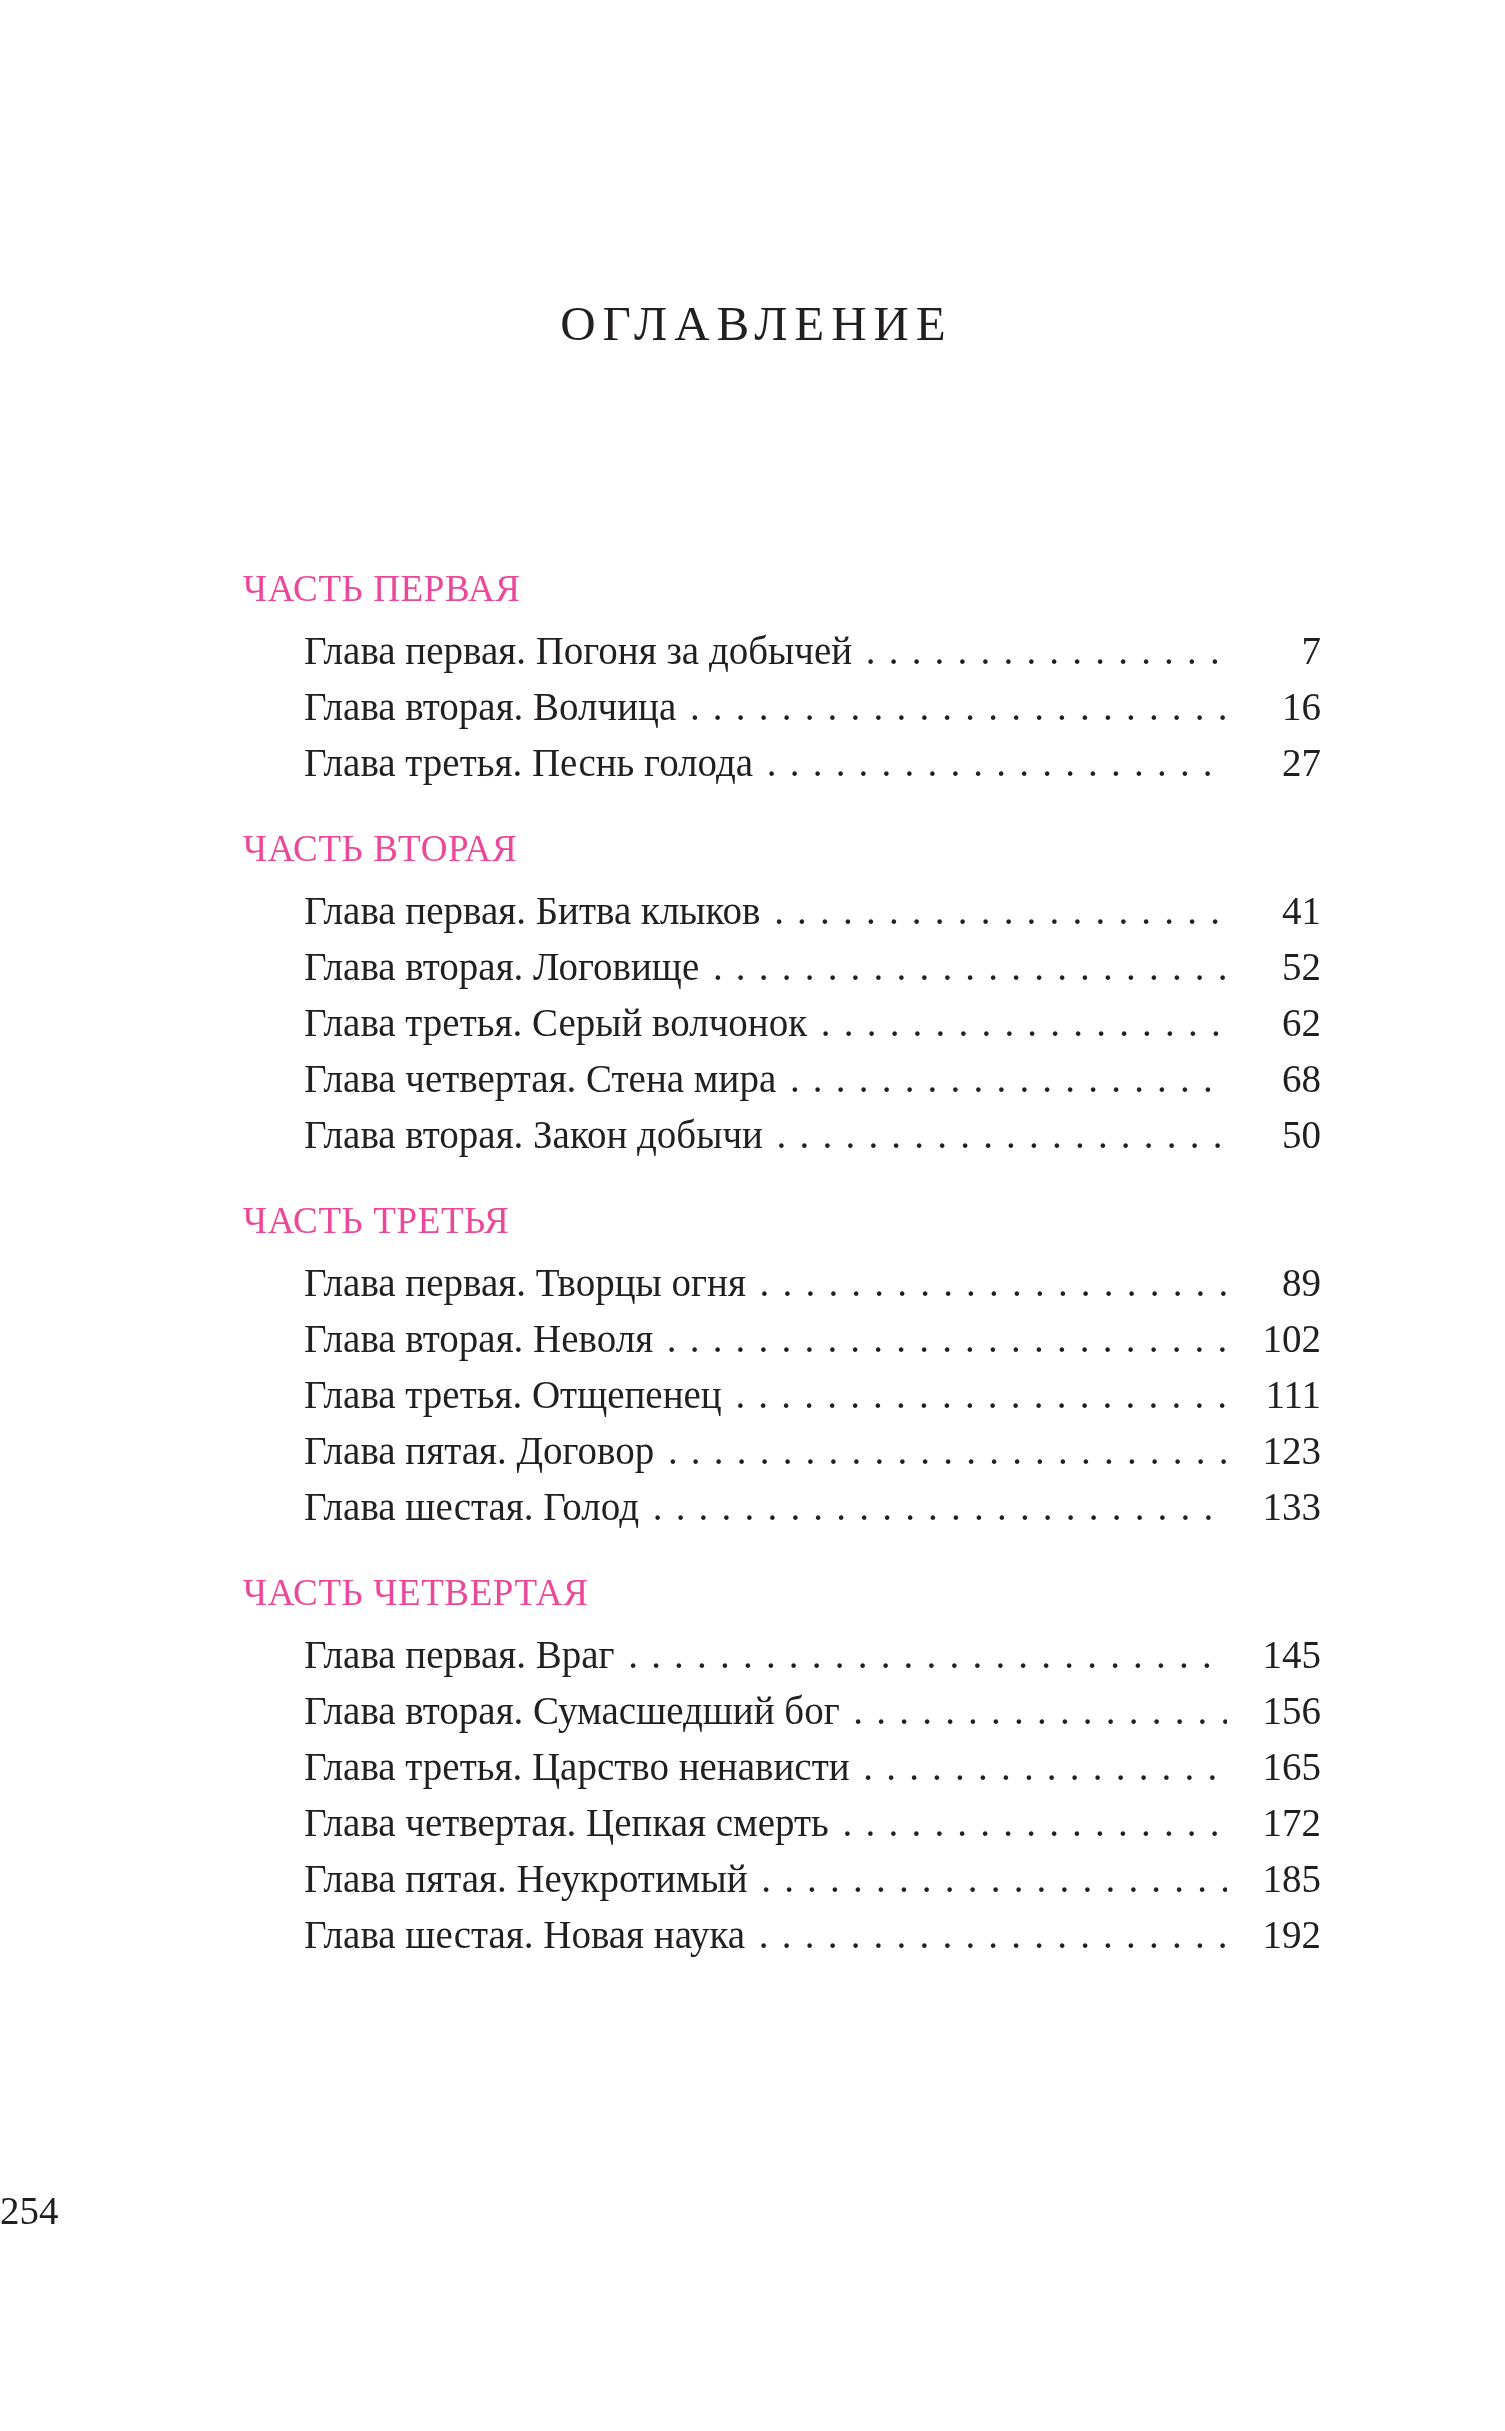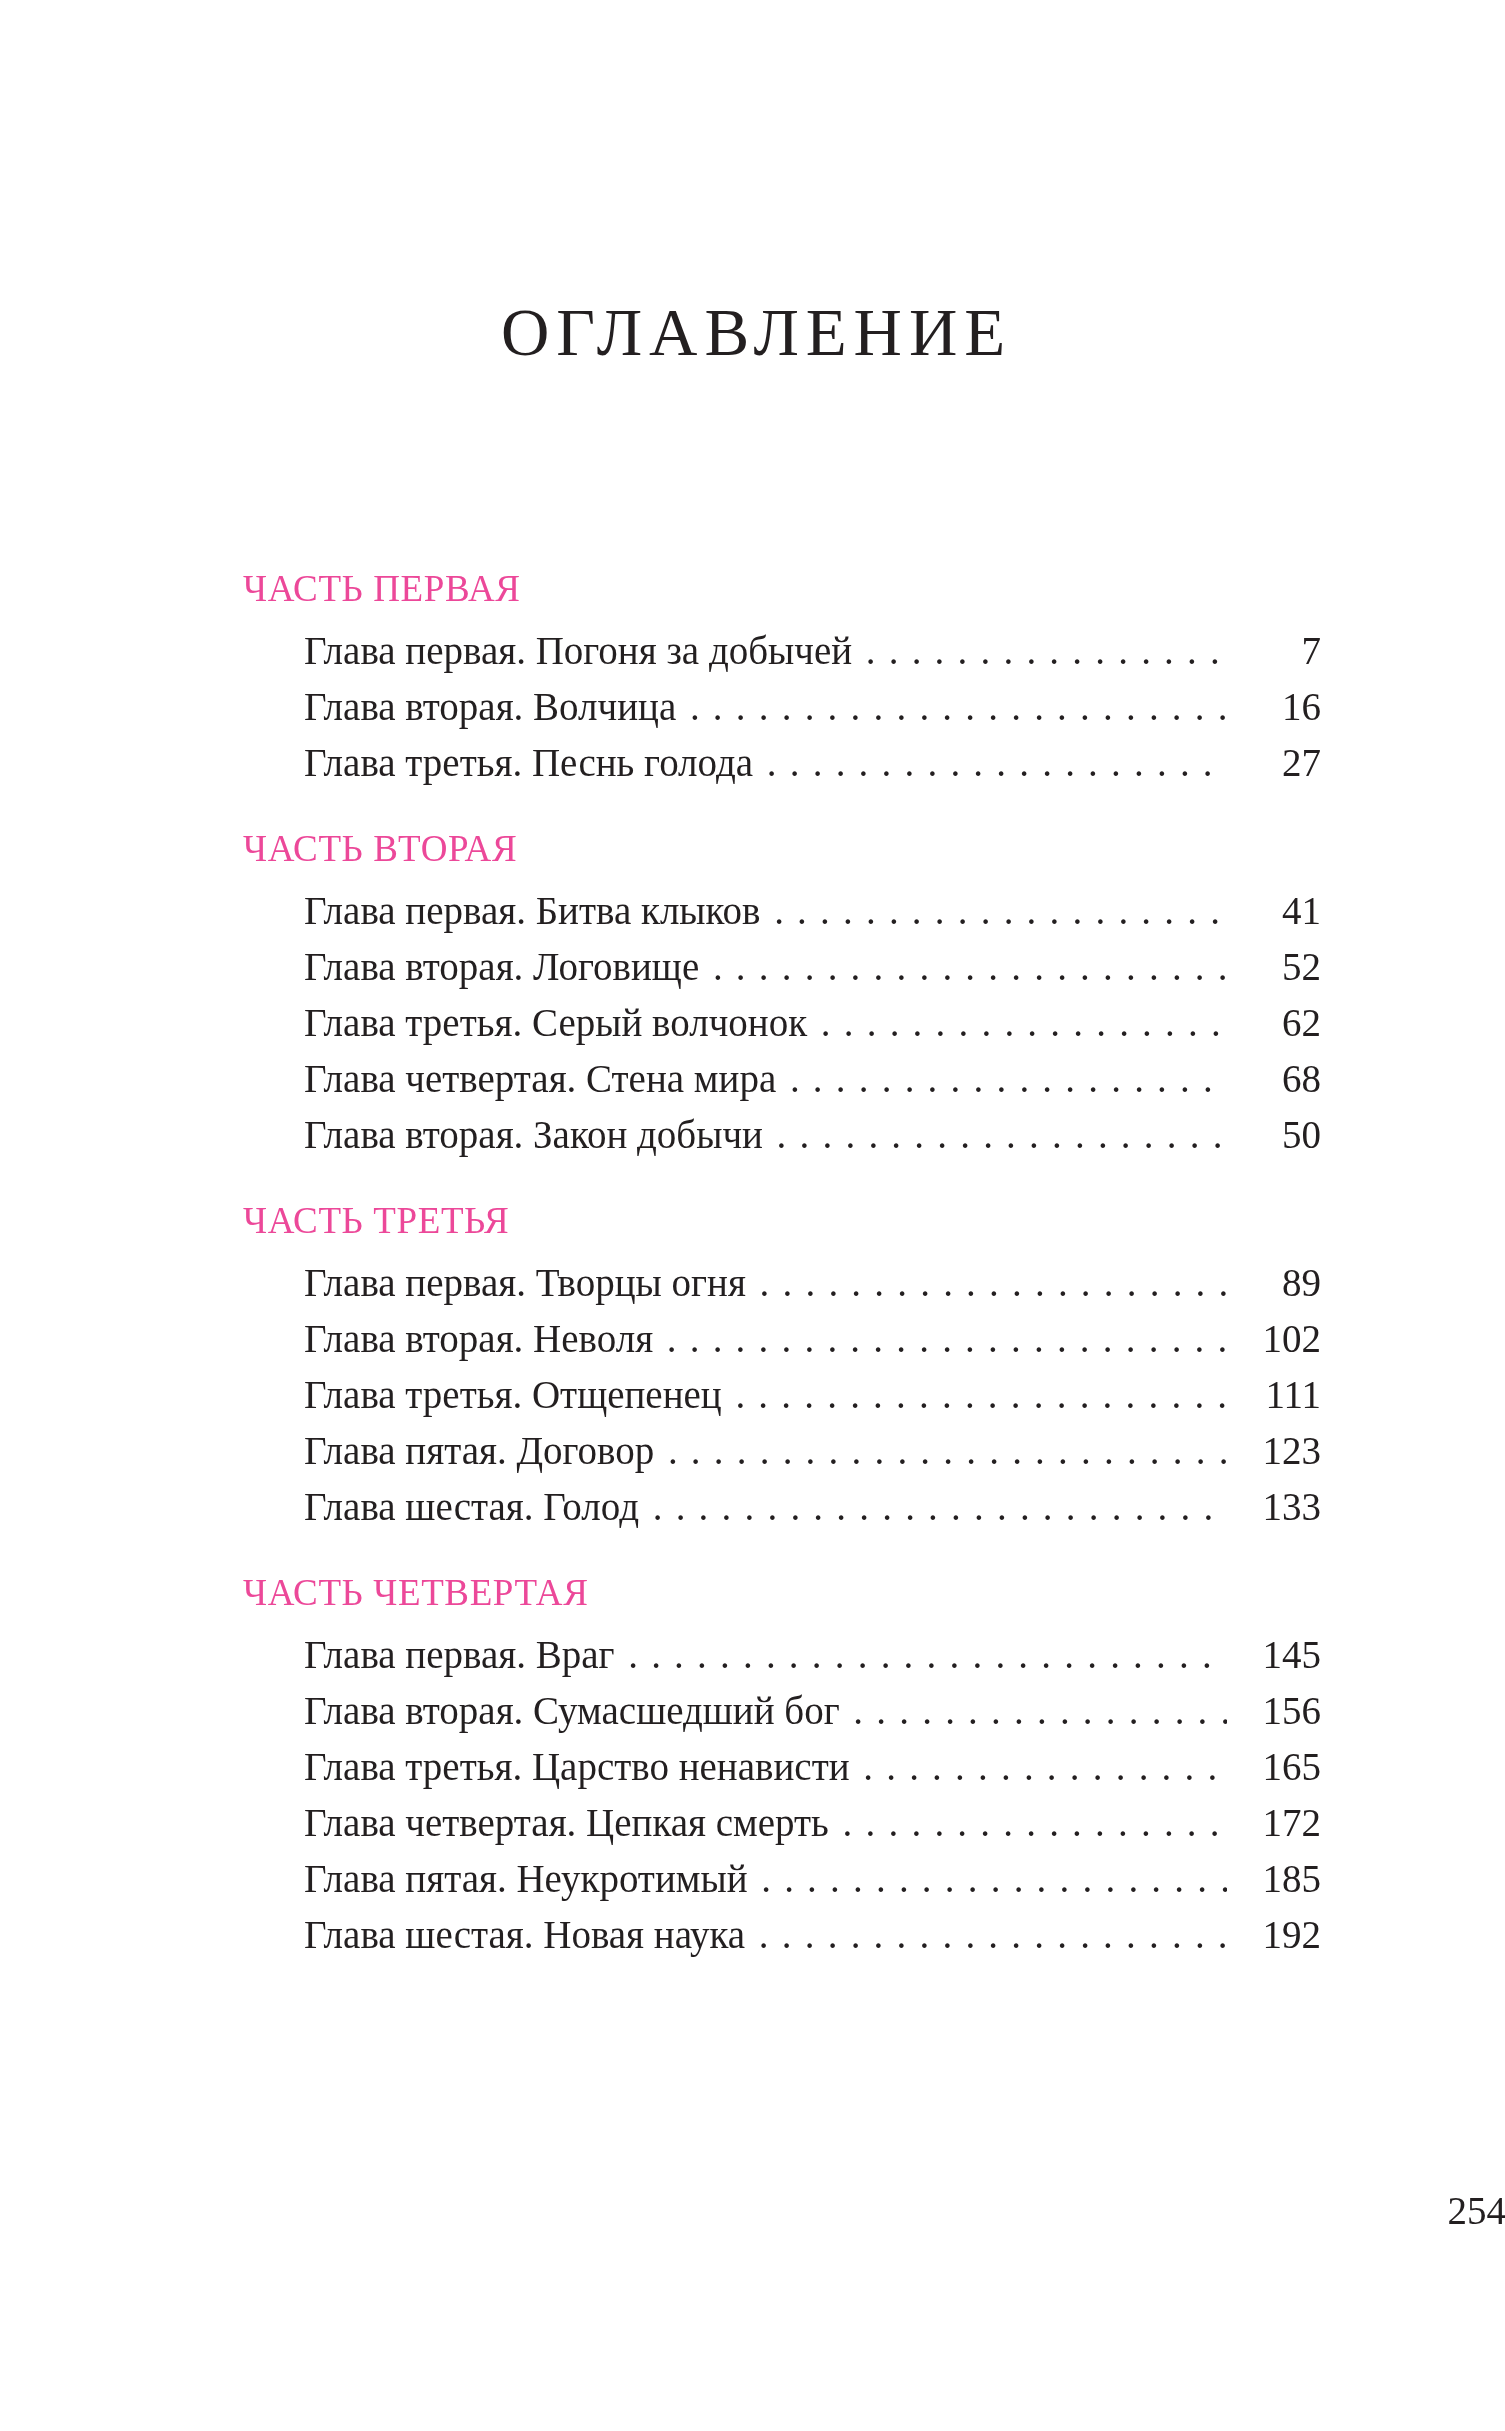--- a/index.html
+++ b/index.html
@@ -26,21 +26,21 @@
   }
 
   
   .toc-title {
     position: absolute;
     left: 0;
     top: 299px;
     width: 1506px;
     text-align: center;
     font-family: "Liberation Serif", "DejaVu Serif", serif;
-    font-size: 67px;
+    font-size: 49px;
     line-height: 1;
     letter-spacing: 6.9px;
     text-indent: 6.9px;
     font-weight: 400;
     color: #231f20;
   }
 
   
   .toc-body {
     position: absolute;
@@ -108,21 +108,21 @@
     padding-left: 17.6px;
     font-size: 39px;
   }
 
   
   .folio {
     position: absolute;
     left: 0;
     top: 2188px;
     width: 1506px;
-    text-align: right;
+    text-align: left;
     font-size: 39px;
     color: #231f20;
   }
 </style>
 </head>
 <body>
 
 <div class="page">
 
   <div class="toc-title">ОГЛАВЛЕНИЕ</div>

